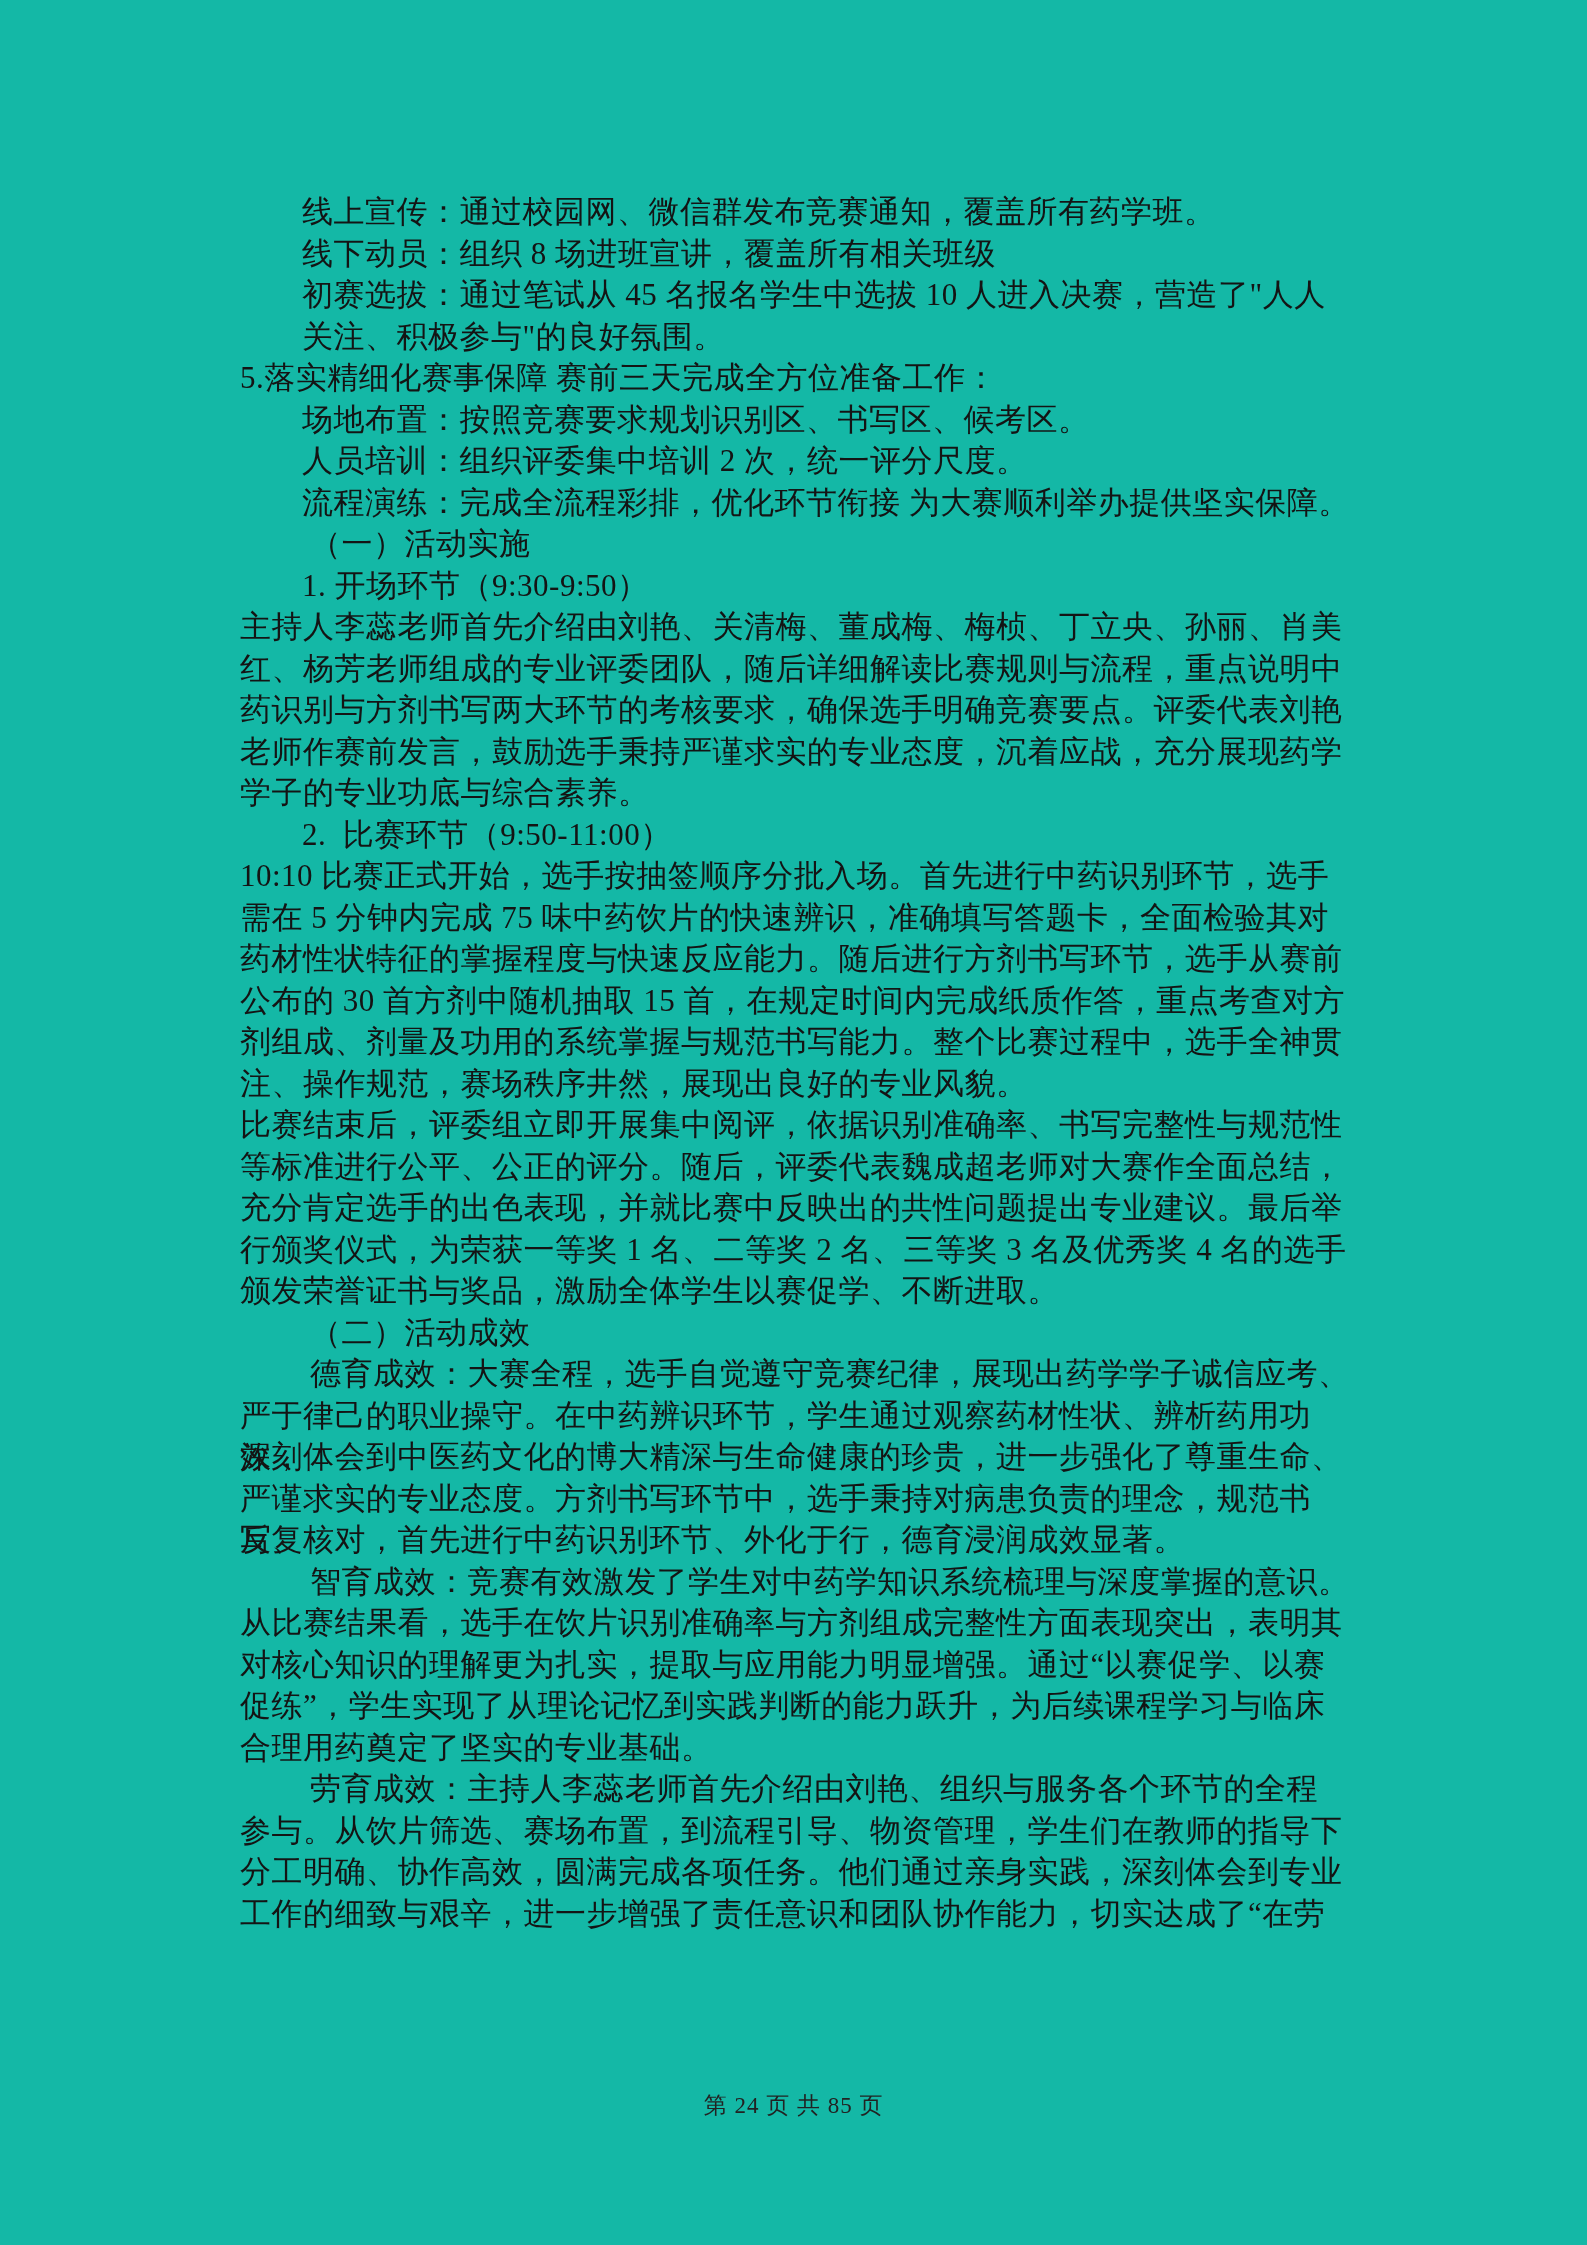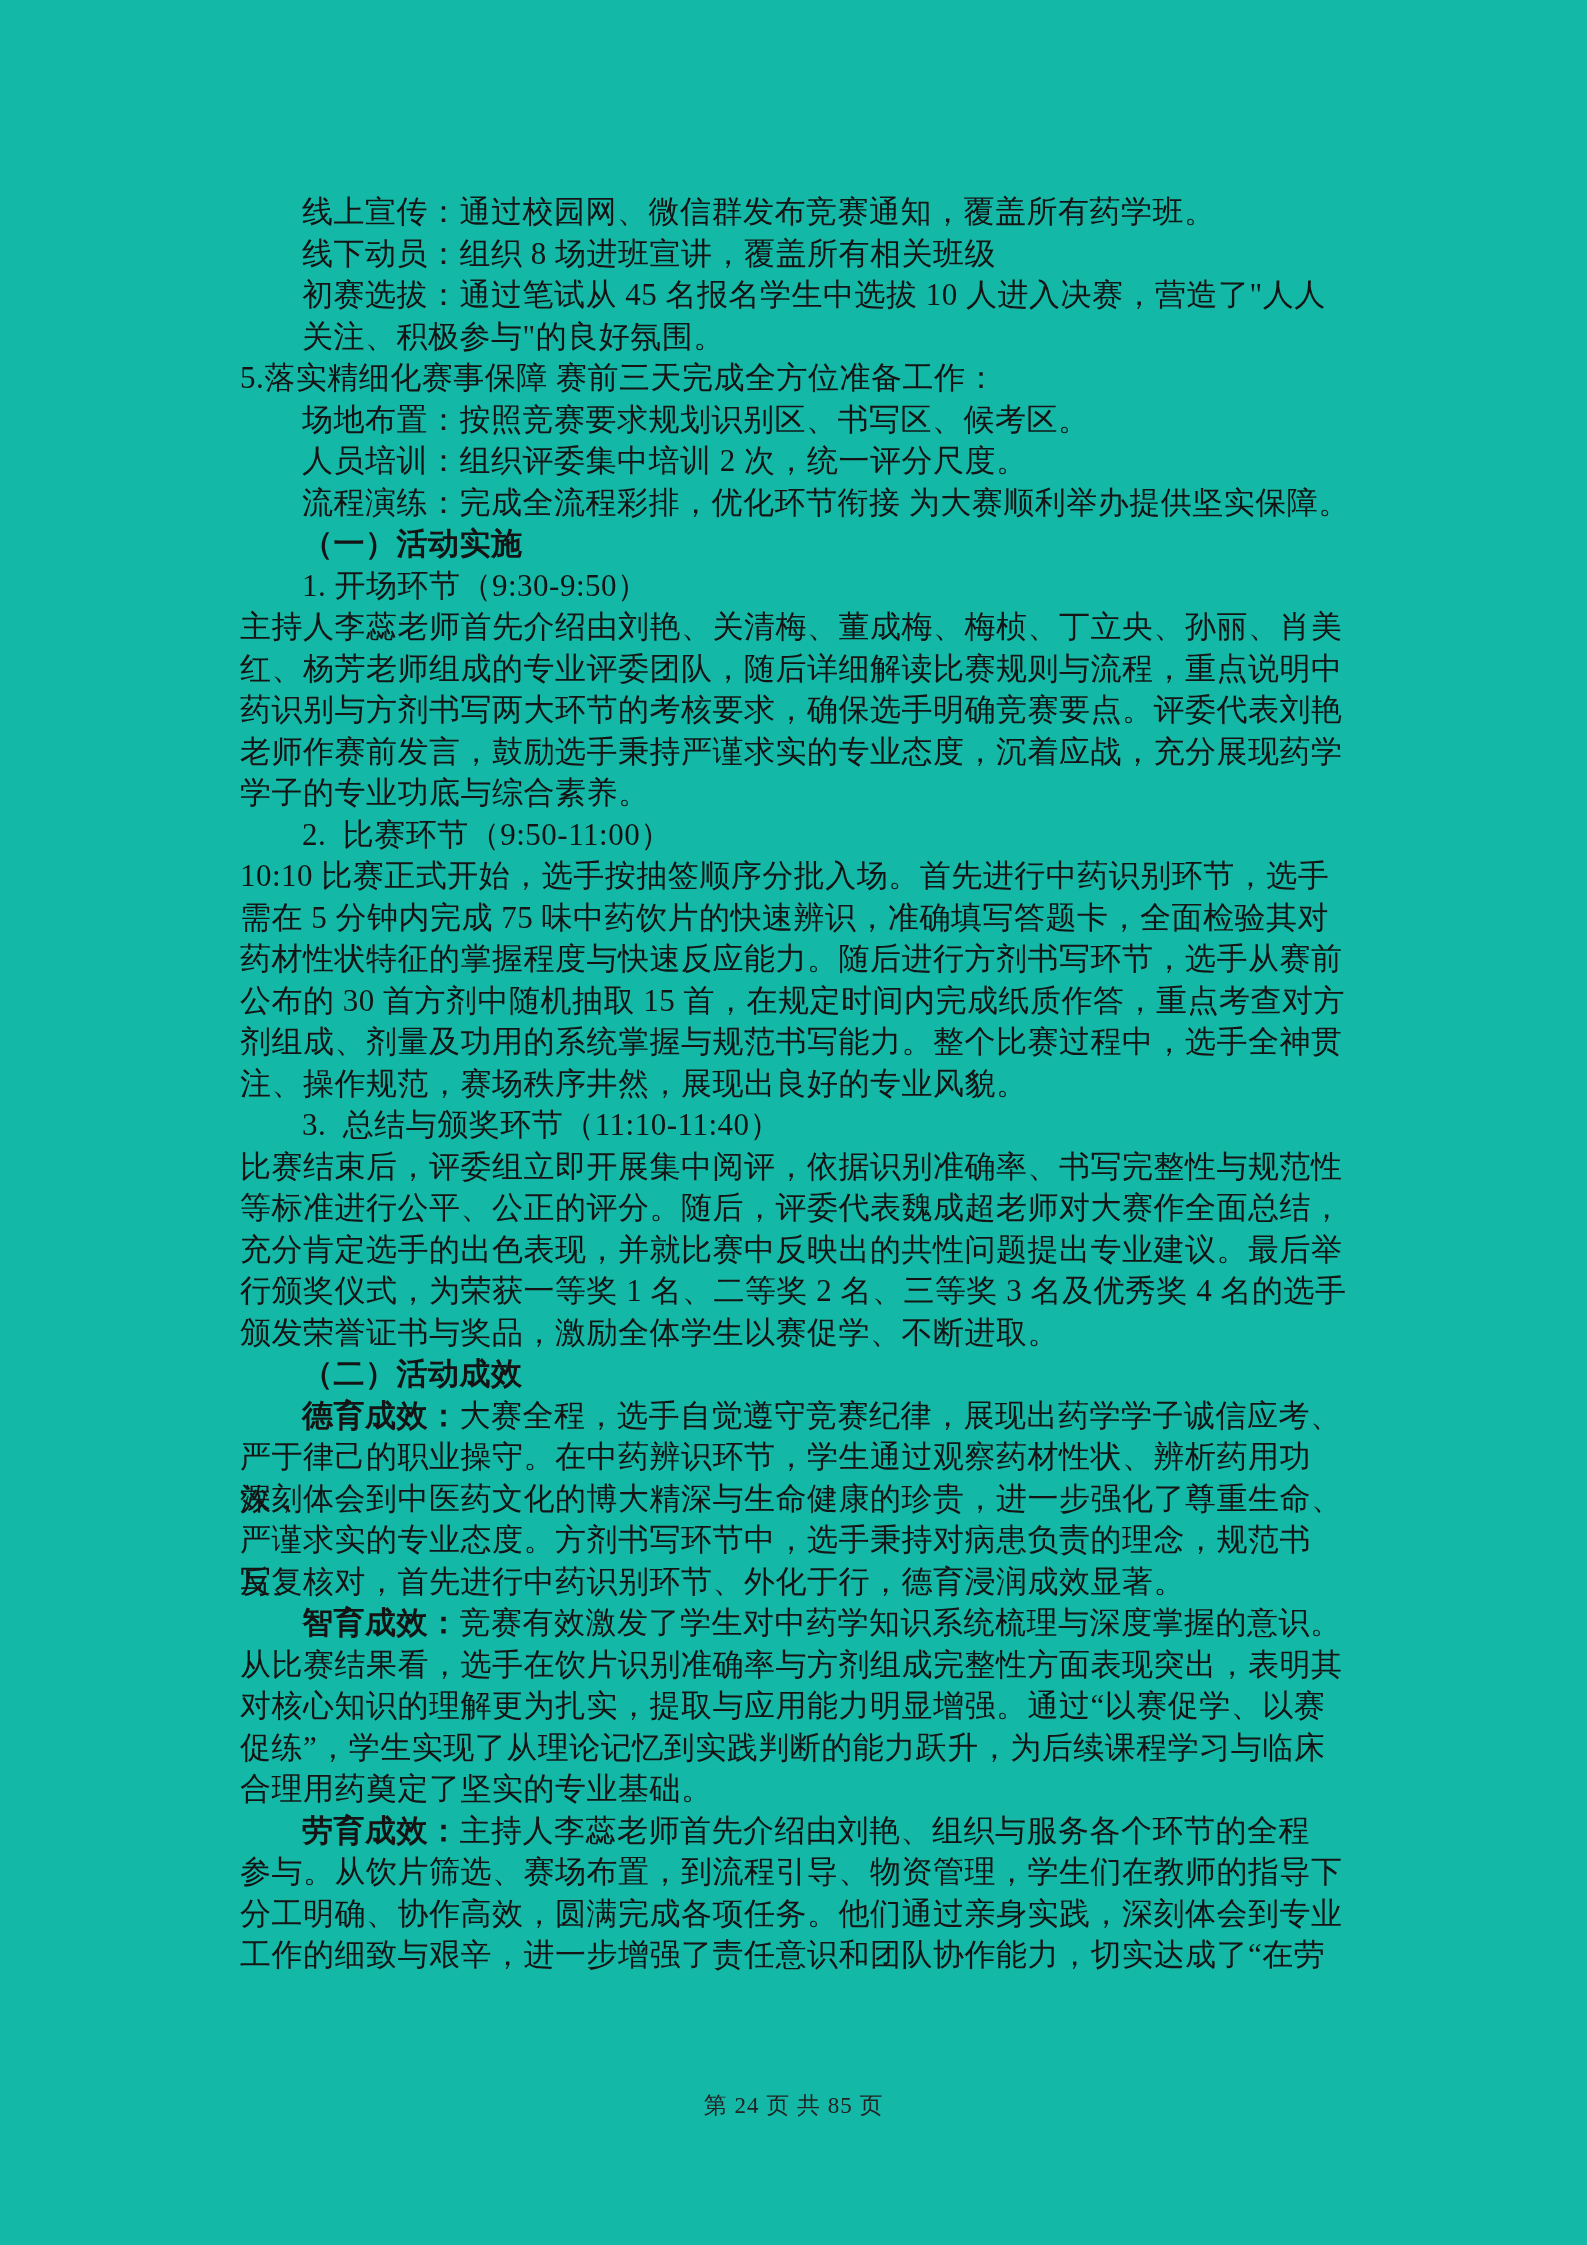--- a/index.html
+++ b/index.html
@@ -19,21 +19,21 @@
     width: 1112px;
   }
   .line {
     font-size: 31px;
     line-height: 41.5px;
     height: 41.5px;
     white-space: pre-wrap;
     letter-spacing: 0.5px;
   }
   .line.indent { padding-left: 62px; }
-  .bold { font-weight: bold; }
+  .bold { font-weight: normal; margin-left: 8px; }
   .footer {
     position: absolute;
     top: 2090px;
     left: 0;
     width: 100%;
     text-align: center;
     font-size: 23px;
     letter-spacing: 1px;
     color: #222;
   }
@@ -58,21 +58,20 @@
       <div class="line"><span>药识别与方剂书写两大环节的考核要求，确保选手明确竞赛要点。评委代表刘艳</span></div>
       <div class="line"><span>老师作赛前发言，鼓励选手秉持严谨求实的专业态度，沉着应战，充分展现药学</span></div>
       <div class="line"><span>学子的专业功底与综合素养。</span></div>
       <div class="line indent"><span>2.  比赛环节（9:50-11:00）</span></div>
       <div class="line"><span>10:10 比赛正式开始，选手按抽签顺序分批入场。首先进行中药识别环节，选手</span></div>
       <div class="line"><span>需在 5 分钟内完成 75 味中药饮片的快速辨识，准确填写答题卡，全面检验其对</span></div>
       <div class="line"><span>药材性状特征的掌握程度与快速反应能力。随后进行方剂书写环节，选手从赛前</span></div>
       <div class="line"><span>公布的 30 首方剂中随机抽取 15 首，在规定时间内完成纸质作答，重点考查对方</span></div>
       <div class="line"><span>剂组成、剂量及功用的系统掌握与规范书写能力。整个比赛过程中，选手全神贯</span></div>
       <div class="line"><span>注、操作规范，赛场秩序井然，展现出良好的专业风貌。</span></div>
-      <div class="line indent"><span>3.  总结与颁奖环节（11:10-11:40）</span></div>
       <div class="line"><span>比赛结束后，评委组立即开展集中阅评，依据识别准确率、书写完整性与规范性</span></div>
       <div class="line"><span>等标准进行公平、公正的评分。随后，评委代表魏成超老师对大赛作全面总结，</span></div>
       <div class="line"><span>充分肯定选手的出色表现，并就比赛中反映出的共性问题提出专业建议。最后举</span></div>
       <div class="line"><span>行颁奖仪式，为荣获一等奖 1 名、二等奖 2 名、三等奖 3 名及优秀奖 4 名的选手</span></div>
       <div class="line"><span>颁发荣誉证书与奖品，激励全体学生以赛促学、不断进取。</span></div>
       <div class="line indent"><span class="bold">（二）活动成效</span></div>
       <div class="line indent"><span class="bold">德育成效：</span><span>大赛全程，选手自觉遵守竞赛纪律，展现出药学学子诚信应考、</span></div>
       <div class="line"><span>严于律己的职业操守。在中药辨识环节，学生通过观察药材性状、辨析药用功效，</span></div>
       <div class="line"><span>深刻体会到中医药文化的博大精深与生命健康的珍贵，进一步强化了尊重生命、</span></div>
       <div class="line"><span>严谨求实的专业态度。方剂书写环节中，选手秉持对病患负责的理念，规范书写、</span></div>

